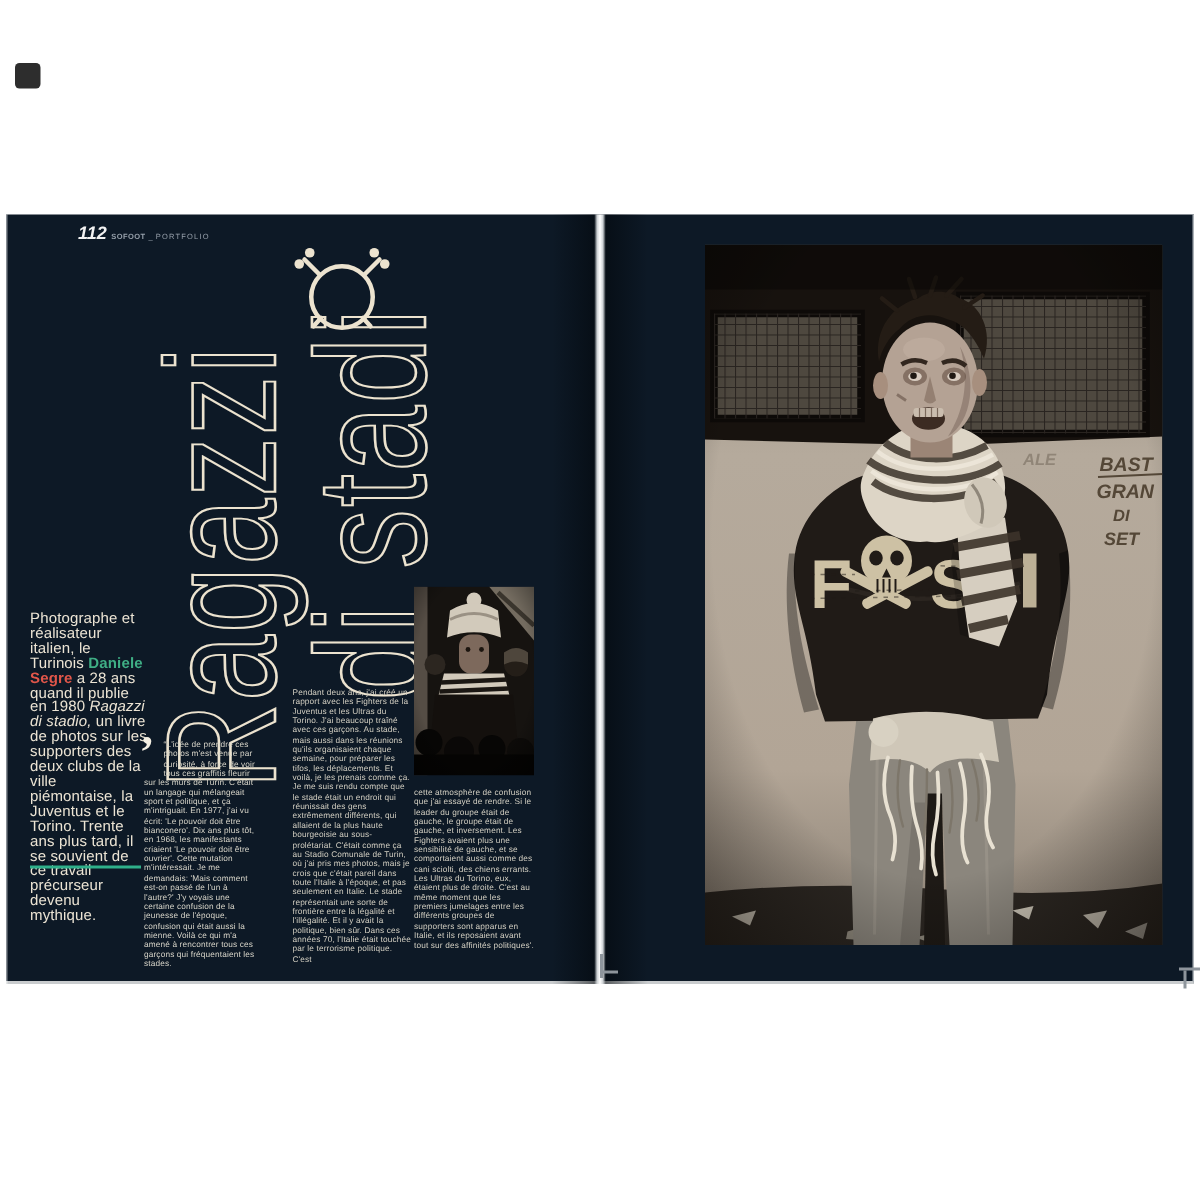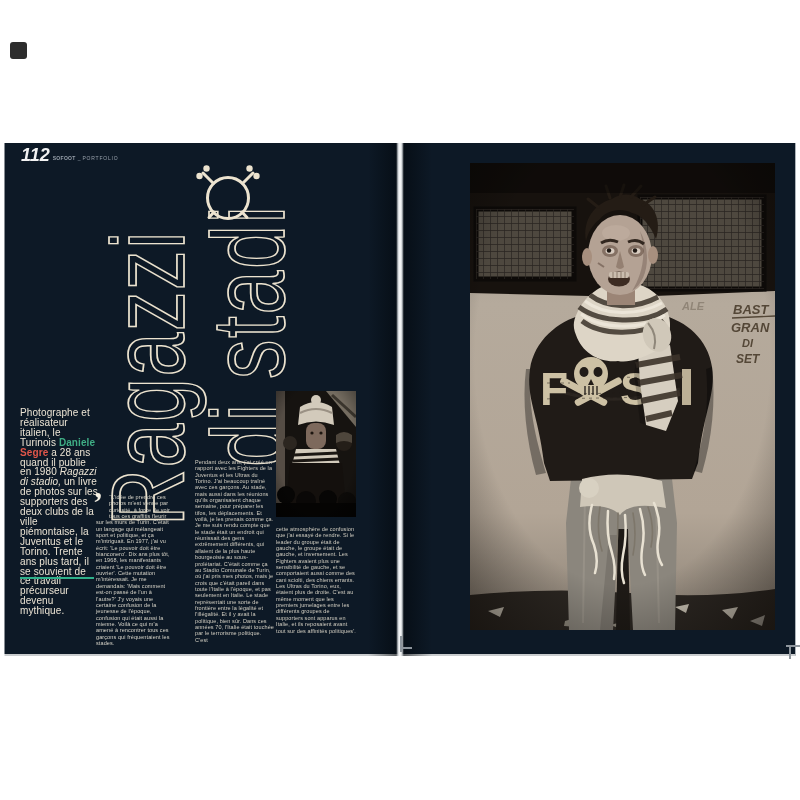--- a/index.html
+++ b/index.html
@@ -9,21 +9,21 @@
   .ui-chip{position:absolute;left:10px;top:42px;width:17px;height:17px;background:#2d2d2d;border-radius:3px;}
   .handle{position:absolute;background:#8e959c;}
   
   .spread{position:absolute;left:4px;top:143px;width:791px;height:511px;background:#0d1926;
           border-bottom:2px solid #c9ccce;border-right:1px solid #aeb4b9;}
   .spread-left-edge{position:absolute;left:4px;top:143px;width:1px;height:513px;background:rgba(255,255,255,0.5);}
   .gutter{position:absolute;left:368px;top:143px;width:64px;height:513px;
           background:linear-gradient(90deg, rgba(13,25,38,0) 0%, rgba(2,6,10,0.55) 44%, #cfd3d6 47%, #ffffff 50%, #cfd3d6 53%, rgba(2,6,10,0.55) 56%, rgba(13,25,38,0) 100%);}
   
   .folio{position:absolute;left:21px;top:149px;display:flex;align-items:flex-end;color:#97a0ab;}
-  .folio .num{font-size:18px;font-weight:bold;font-style:italic;color:#f2f2f2;line-height:12px;}
+  .folio .num{font-size:12px;font-weight:bold;font-style:italic;color:#f2f2f2;line-height:12px;margin-left:31px;}
   .folio .mag{font-size:5px;font-weight:bold;letter-spacing:.3px;margin-left:3px;line-height:6px;}
   .folio .sep{font-size:5px;margin:0 2px;line-height:6px;}
   .folio .sec{font-size:5px;letter-spacing:.8px;line-height:6px;}
   
   .title-wrap{position:absolute;width:0;height:0;overflow:visible;}
   .title-line{position:absolute;left:0;top:0;transform-origin:0 0;white-space:nowrap;
       font-family:"Liberation Sans",sans-serif;font-weight:400;font-size:104px;line-height:104px;
       letter-spacing:2px;color:transparent;-webkit-text-stroke:1.7px #ece3cf;}
   #w1 .title-line{transform:rotate(-90deg) translateX(-293px) scaleX(0.76);}
   #w2 .title-line{transform:rotate(-90deg) translateX(-263px) scaleX(0.76);}

